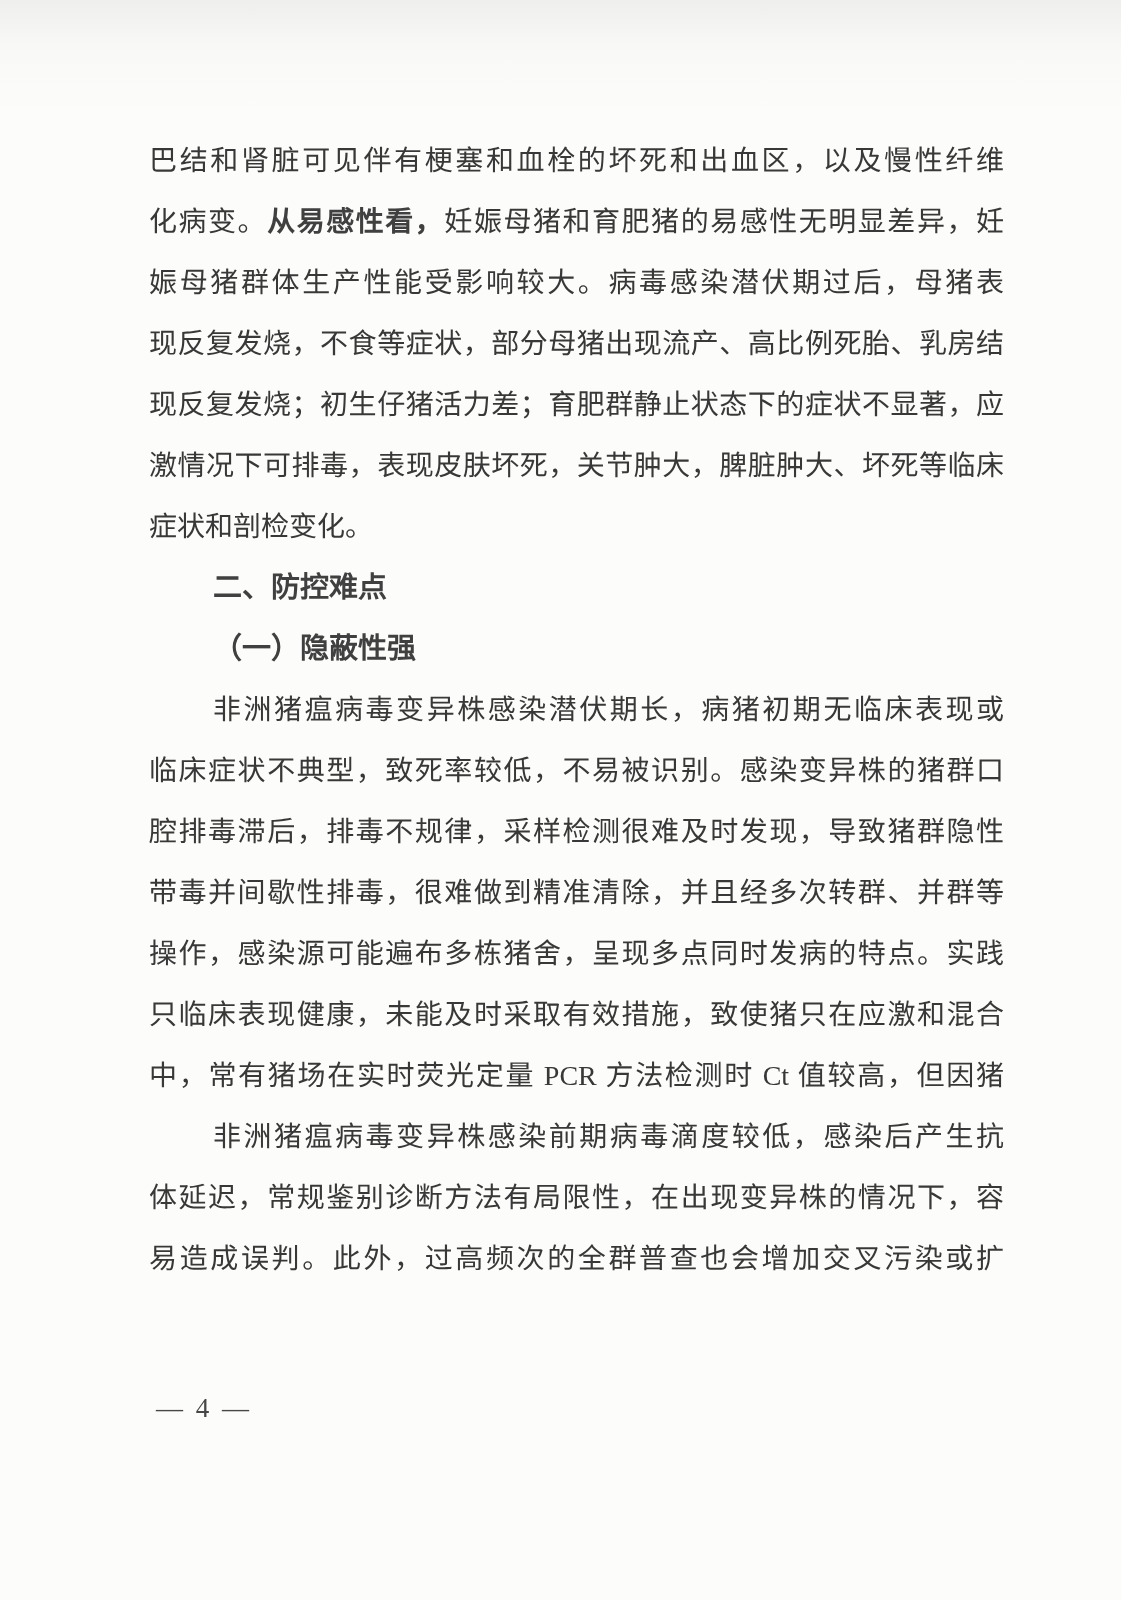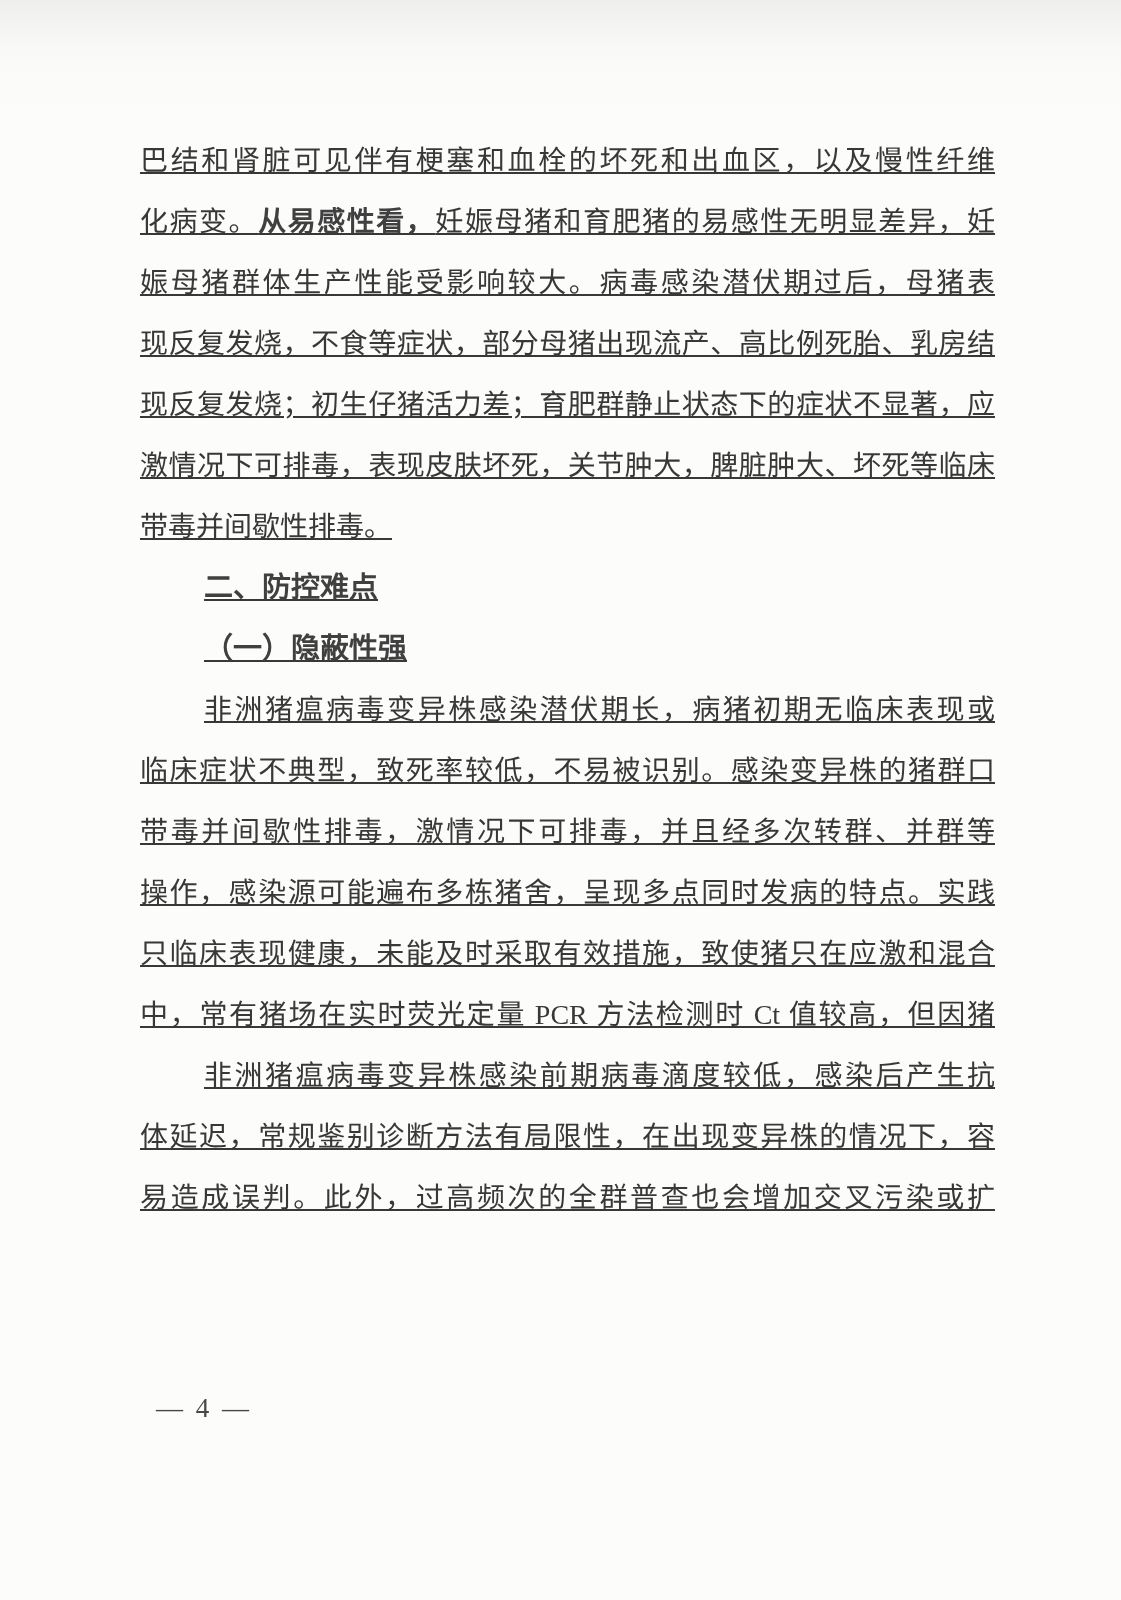--- a/index.html
+++ b/index.html
@@ -19,24 +19,23 @@
   
   .scan-texture {
     position: absolute;
     top: 0; left: 0; right: 0;
     height: 110px;
     background: linear-gradient(180deg, rgba(185,185,182,0.20) 0%, rgba(210,210,208,0.08) 45%, rgba(255,255,255,0) 100%);
     pointer-events: none;
   }
   .content {
     position: absolute;
-    left: 140px;
+    left: 149px;
     top: 130px;
     width: 855px;
-    text-decoration: underline;
   }
   .line {
     height: 61px;
     line-height: 61px;
     font-size: 28px;
     text-align: justify;
     overflow: hidden;
     white-space: normal;
   }
   .line.fill {
@@ -72,26 +71,27 @@
 
 <div class="page">
   <div class="scan-texture"></div>
   <div class="content">
       <div class="line fill"><span>巴结和肾脏可见伴有梗塞和血栓的坏死和出血区，以及慢性纤维</span></div>
       <div class="line fill"><span>化病变。</span><span class="b">从易感性看，</span><span>妊娠母猪和育肥猪的易感性无明显差异，妊</span></div>
       <div class="line fill"><span>娠母猪群体生产性能受影响较大。病毒感染潜伏期过后，母猪表</span></div>
       <div class="line fill"><span>现反复发烧，不食等症状，部分母猪出现流产、高比例死胎、乳房结</span></div>
       <div class="line fill"><span>现反复发烧；初生仔猪活力差；育肥群静止状态下的症状不显著，应</span></div>
       <div class="line fill"><span>激情况下可排毒，表现皮肤坏死，关节肿大，脾脏肿大、坏死等临床</span></div>
-      <div class="line"><span>带毒并间歇性排毒。</span></div>
+      <div class="line"><span>症状和剖检变化。</span></div>
       <div class="line indent heading"><span class="b">二、防控难点</span></div>
       <div class="line indent heading"><span class="b">（一）隐蔽性强</span></div>
       <div class="line fill indent"><span>非洲猪瘟病毒变异株感染潜伏期长，病猪初期无临床表现或</span></div>
       <div class="line fill"><span>临床症状不典型，致死率较低，不易被识别。感染变异株的猪群口</span></div>
-      <div class="line fill"><span>带毒并间歇性排毒，激情况下可排毒，并且经多次转群、并群等</span></div>
+      <div class="line fill"><span>腔排毒滞后，排毒不规律，采样检测很难及时发现，导致猪群隐性</span></div>
+      <div class="line fill"><span>带毒并间歇性排毒，很难做到精准清除，并且经多次转群、并群等</span></div>
       <div class="line fill"><span>操作，感染源可能遍布多栋猪舍，呈现多点同时发病的特点。实践</span></div>
       <div class="line fill"><span>只临床表现健康，未能及时采取有效措施，致使猪只在应激和混合</span></div>
       <div class="line fill"><span>中，常有猪场在实时荧光定量 PCR 方法检测时 Ct 值较高，但因猪</span></div>
       <div class="line fill indent"><span>非洲猪瘟病毒变异株感染前期病毒滴度较低，感染后产生抗</span></div>
       <div class="line fill"><span>体延迟，常规鉴别诊断方法有局限性，在出现变异株的情况下，容</span></div>
       <div class="line fill"><span>易造成误判。此外，过高频次的全群普查也会增加交叉污染或扩</span></div>
     </div>
   <div class="footer">— 4 —</div>
 </div>
 

